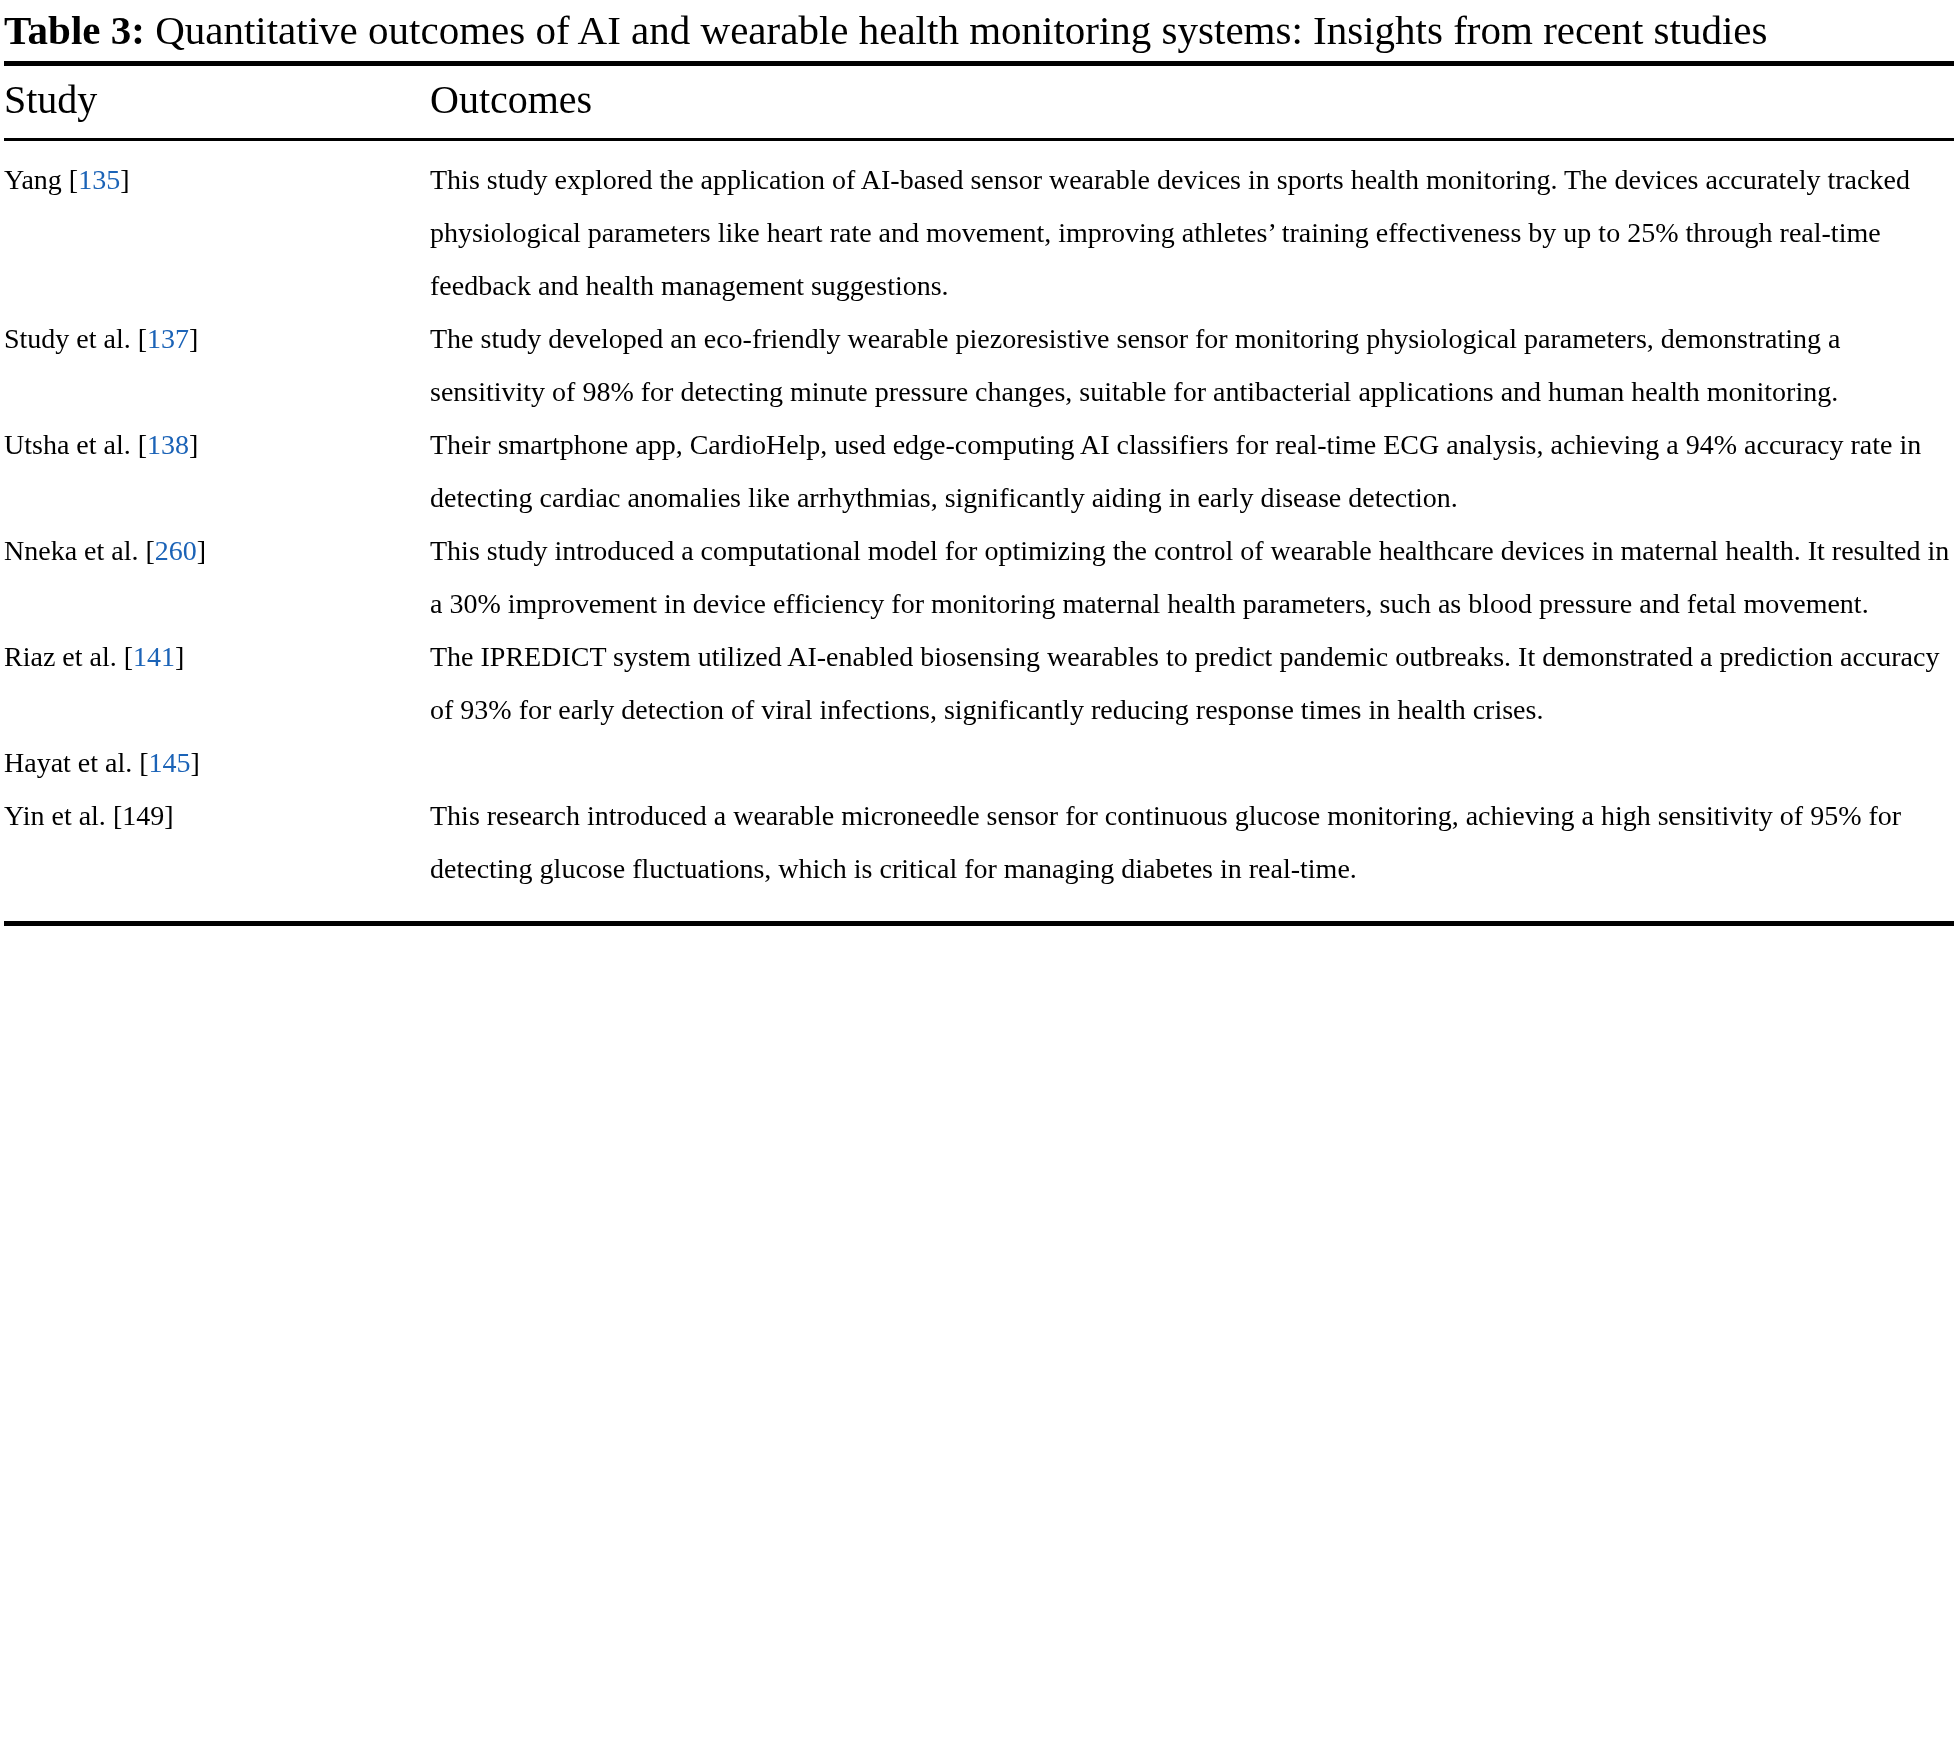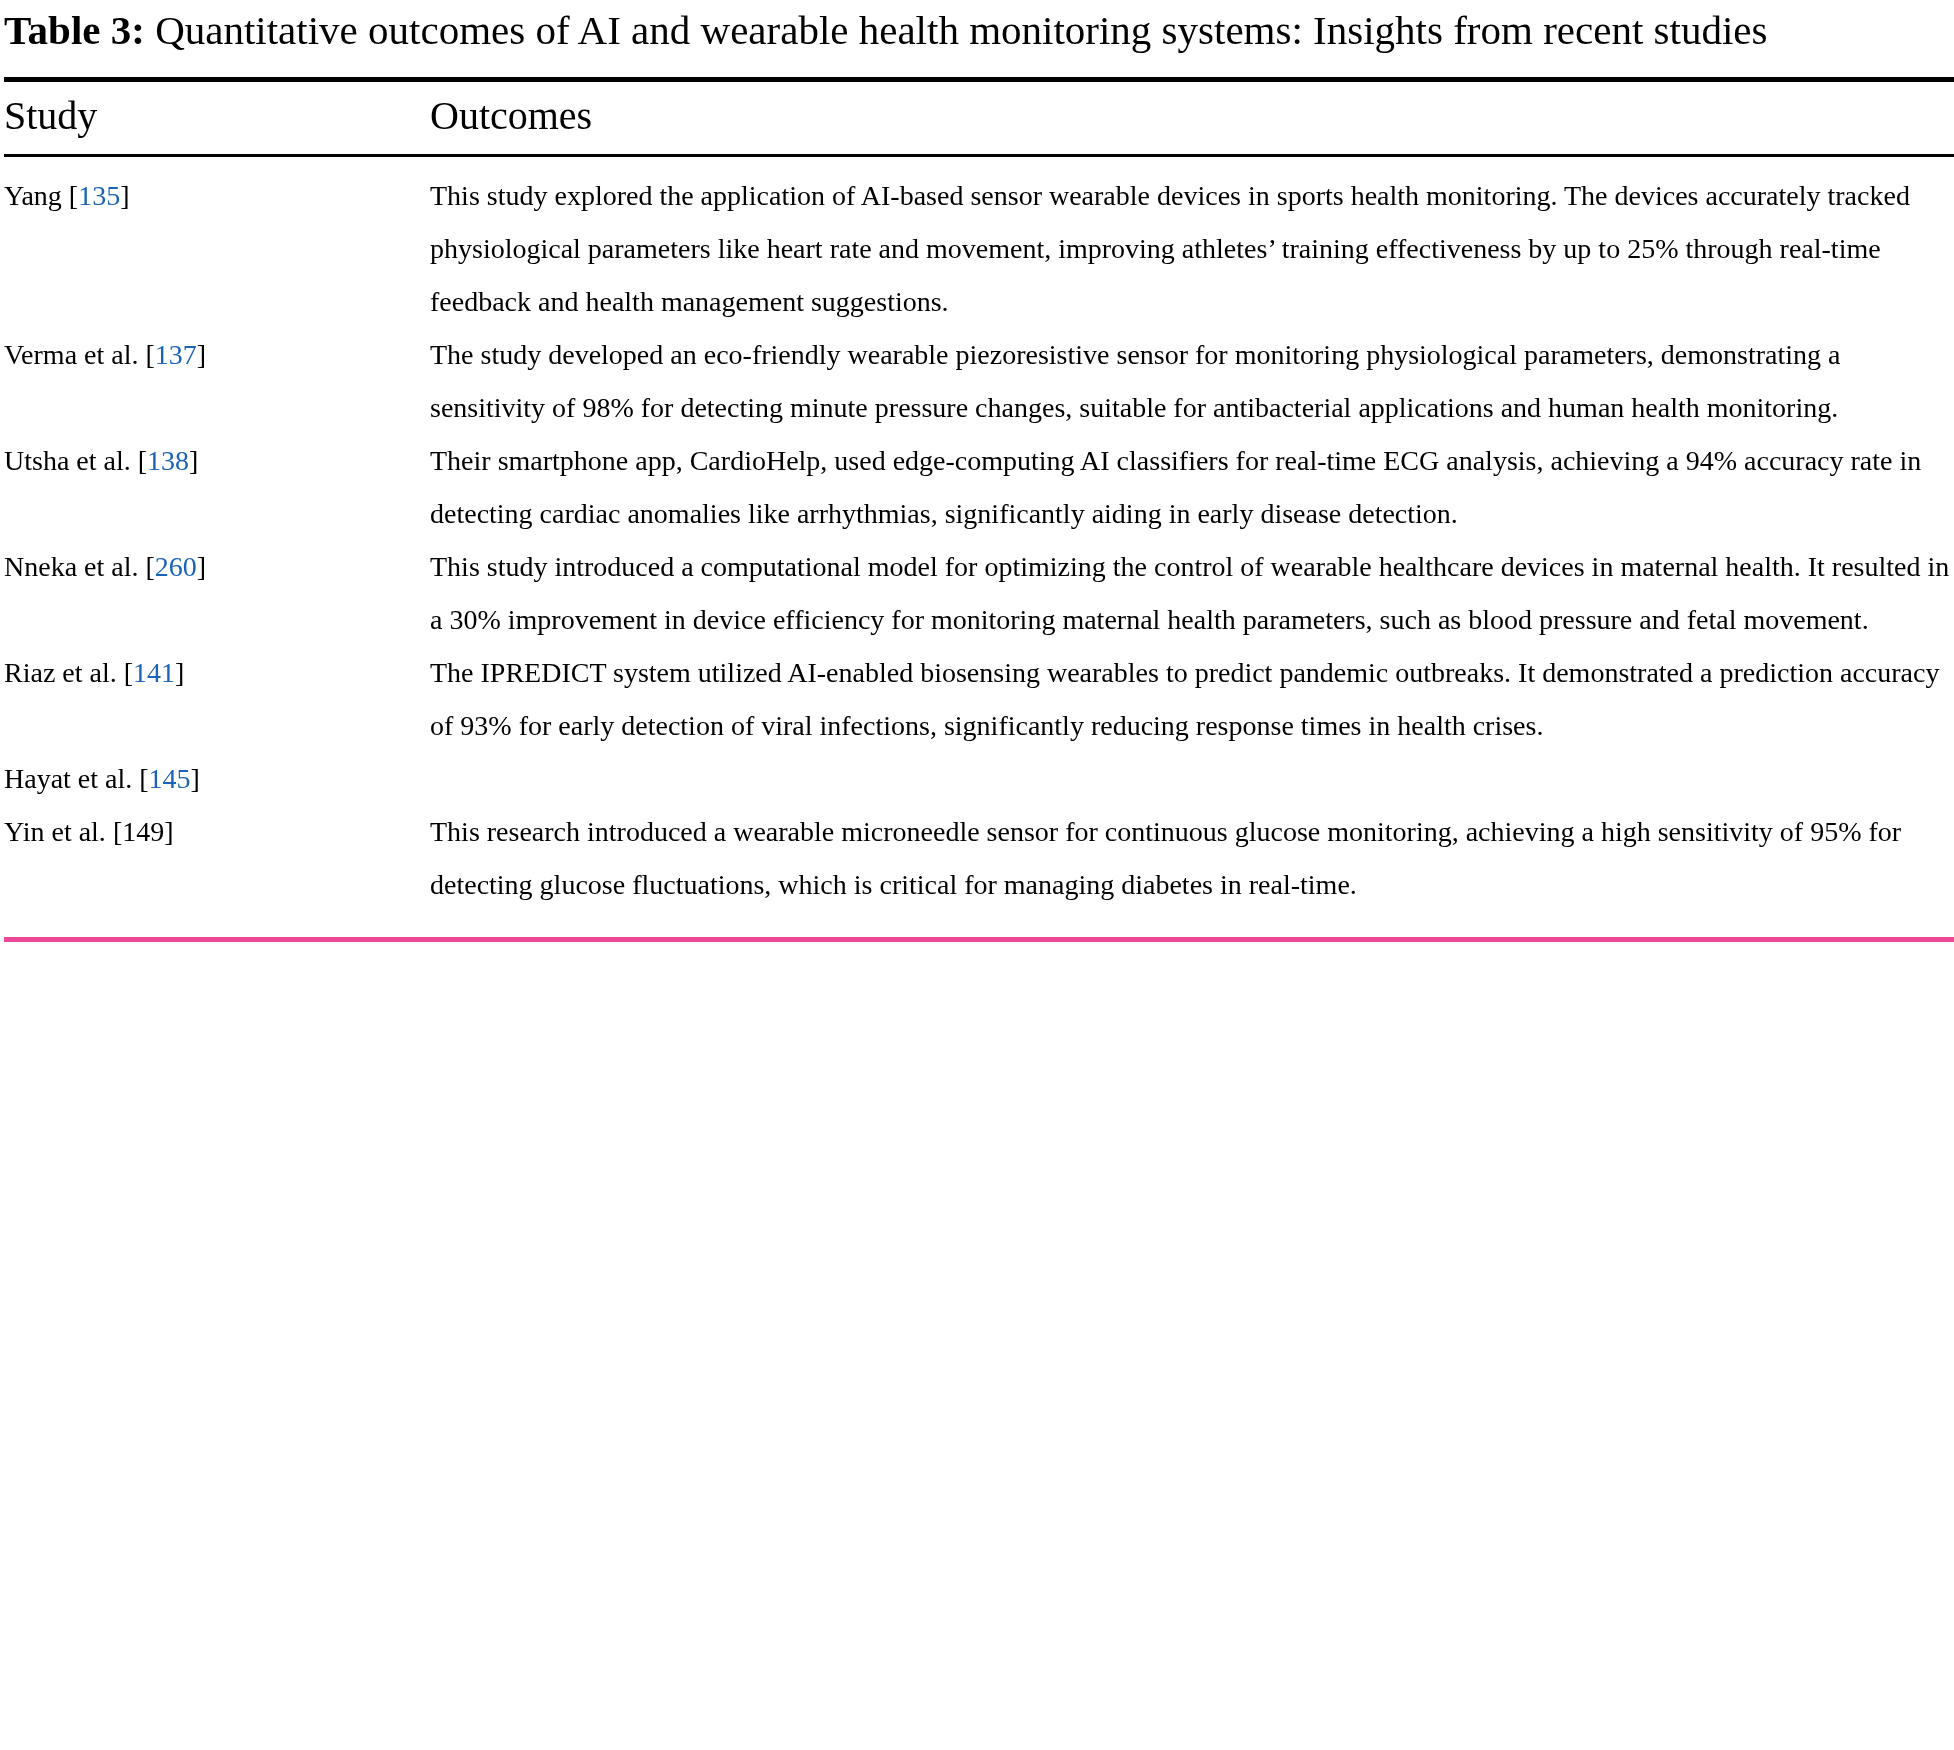--- a/index.html
+++ b/index.html
@@ -15,23 +15,23 @@
   .page { padding: 2px 0 0 4px; }
 
   .caption {
     margin: 2px 0 0 0;
     font-size: 41px;
     line-height: 53px;
   }
   .caption b { font-weight: bold; }
 
   .tbl {
-    margin-top: 20px;
+    margin-top: 4px;
     border-top: 5px solid #000;
-    border-bottom: 5px solid #ec4899;
+    border-bottom: 5px solid #000000;
   }
   .hrow {
     display: grid;
     grid-template-columns: 426px 1fr;
     border-bottom: 3px solid #000;
     padding: 12px 0 16px 0;
     font-size: 40px;
     line-height: 44px;
   }
   .tbody { padding: 12px 0 26px 0; }
@@ -63,21 +63,21 @@
       <span>Yang</span>
       <span>[</span><a class="cite" style="color: rgb(27, 99, 183);">135</a><span>]</span>
     </div>
     <div class="outcome-cell">
       <span>This study explored the application of AI-based sensor wearable devices in sports health monitoring. The devices accurately tracked physiological parameters like heart rate and movement, improving athletes’ training effectiveness by up to 25% through real-time feedback and health management suggestions.</span>
     </div>
   </div>
 
   <div class="brow">
     <div class="study-cell">
-      <span>Verma et al.</span>
+      <span>Study et al.</span>
       <span>[</span><a class="cite" style="color: rgb(27, 99, 183);">137</a><span>]</span>
     </div>
     <div class="outcome-cell">
       <span>The study developed an eco-friendly wearable piezoresistive sensor for monitoring physiological parameters, demonstrating a sensitivity of 98% for detecting minute pressure changes, suitable for antibacterial applications and human health monitoring.</span>
     </div>
   </div>
 
   <div class="brow">
     <div class="study-cell">
       <span>Utsha et al.</span>

